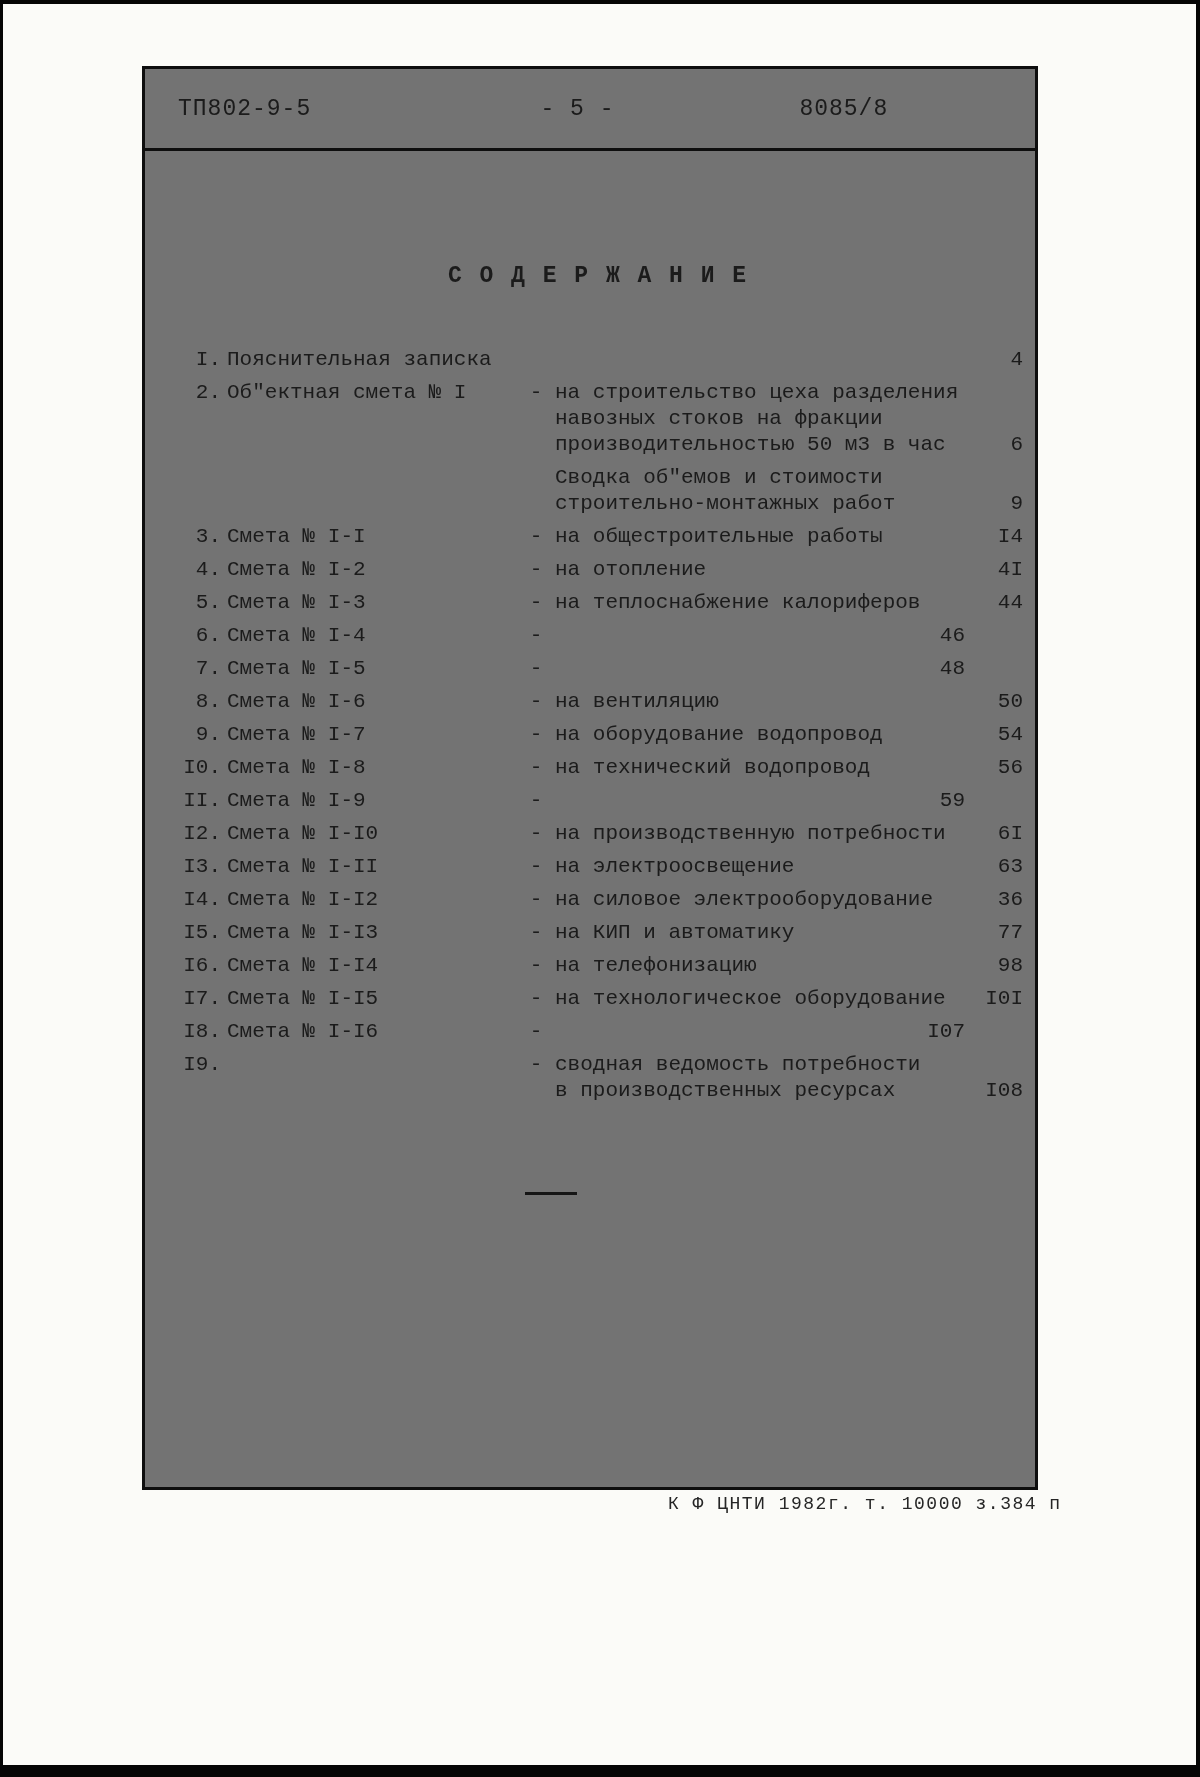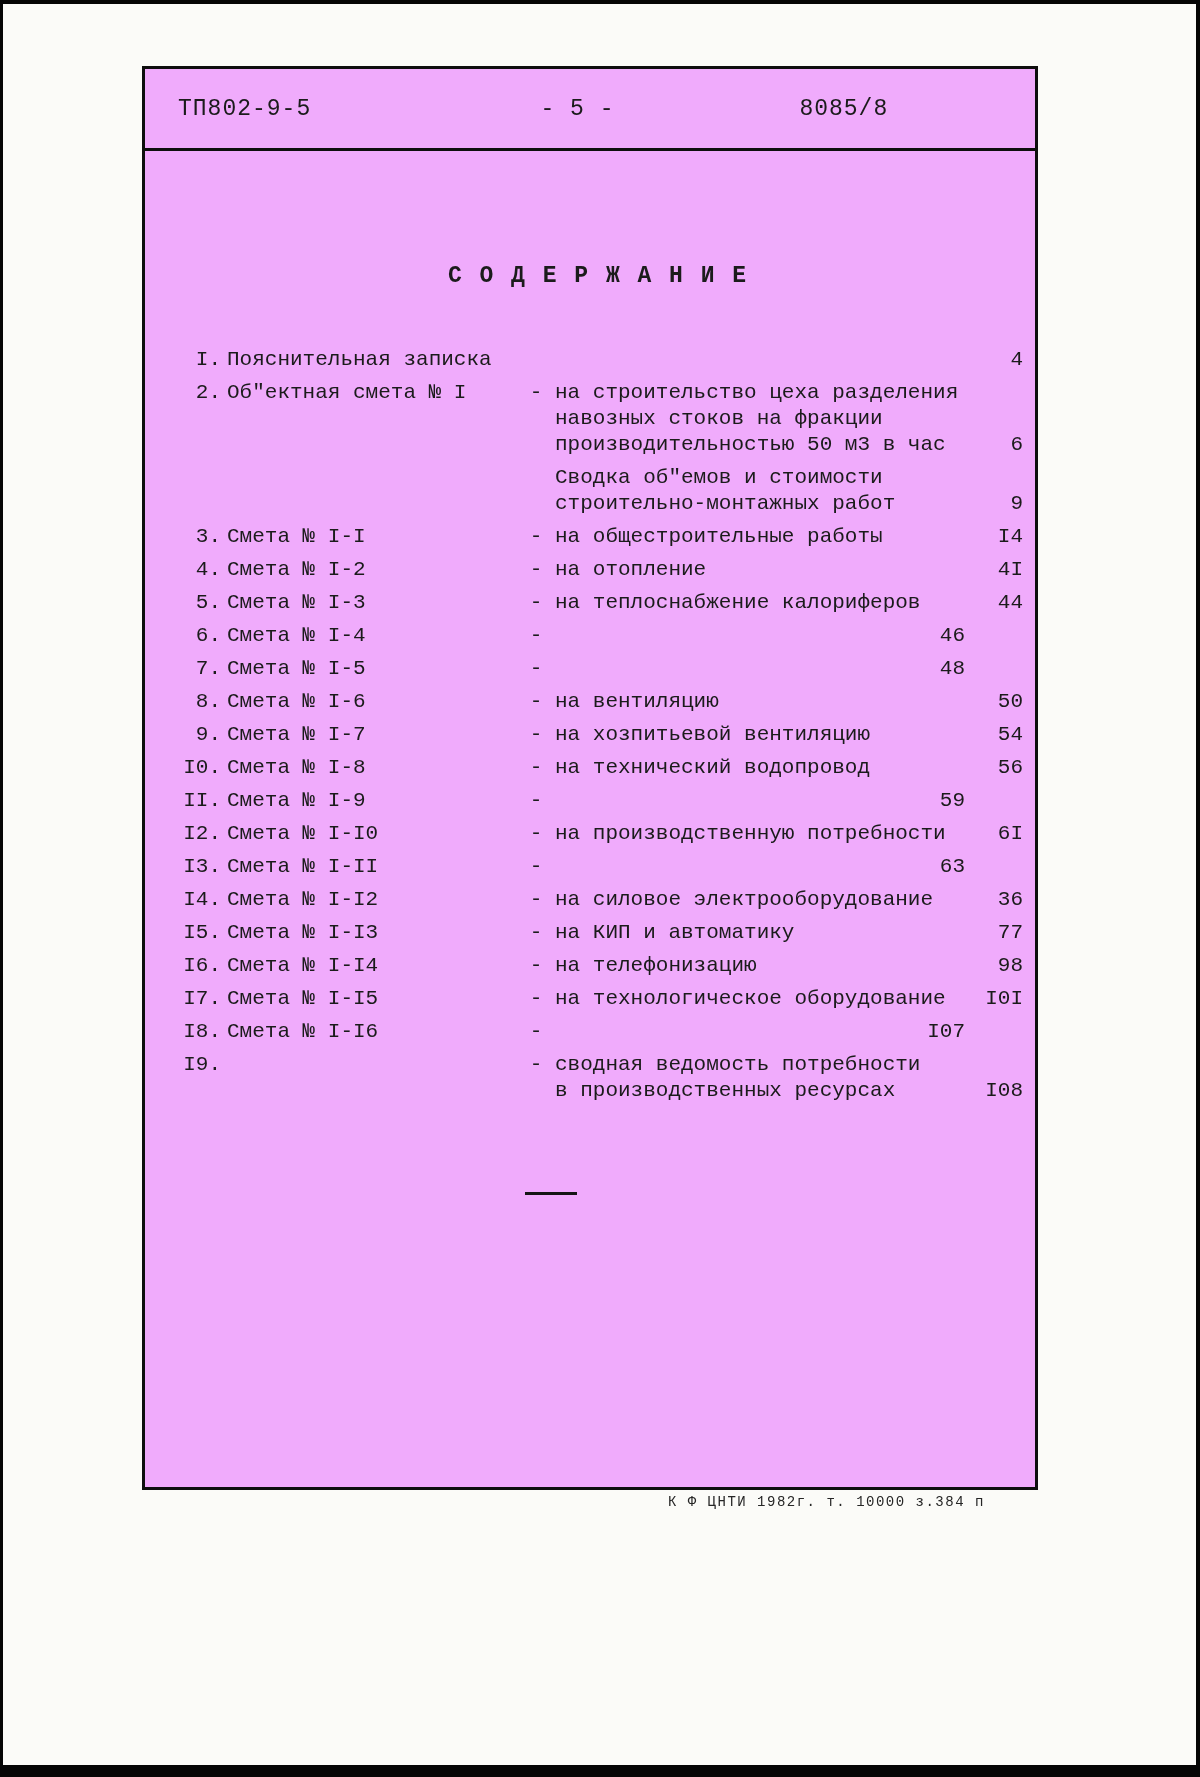--- a/index.html
+++ b/index.html
@@ -17,21 +17,21 @@
     border-left: 3px solid #050505;
     border-right: 4px solid #050505;
     border-bottom: 12px solid #050505;
     pointer-events: none;
   }
   .frame {
     position: absolute;
     left: 142px; top: 66px;
     width: 896px; height: 1424px;
     border: 3px solid #0e0e0e;
-    background: #f0abfc;
+    background: #737373;
   }
   .frame-header {
     display: flex;
     align-items: center;
     height: 82px;
     border-bottom: 3px solid #0e0e0e;
     padding: 0 58px 0 33px;
     font-size: 23px;
     letter-spacing: 1px;
   }
@@ -62,21 +62,21 @@
   .toc-row .desc { white-space: pre-line; }
   .toc-row .page { text-align: right; align-self: end; }
   .end-mark {
     width: 52px; height: 3px;
     background: #161616;
     margin: 88px 0 0 352px;
   }
   .print-footer {
     position: absolute;
     left: 668px; top: 1494px;
-    font-size: 14px;
+    font-size: 18px;
     letter-spacing: 1.5px;
     color: #262626;
     text-align: center;
   }
 </style>
 </head>
 <body>
 
 <div class="scan-edge"></div>
 
@@ -163,21 +163,21 @@
           <span class="label">Смета № I-6</span>
           <span class="dash">-</span>
           <span class="desc">на вентиляцию</span>
           <span class="page">50</span>
         </div>
 
         <div class="toc-row">
           <span class="num">9.</span>
           <span class="label">Смета № I-7</span>
           <span class="dash">-</span>
-          <span class="desc">на хозпитьевой вентиляцию</span>
+          <span class="desc">на оборудование водопровод</span>
           <span class="page">54</span>
         </div>
 
         <div class="toc-row">
           <span class="num">I0.</span>
           <span class="label">Смета № I-8</span>
           <span class="dash">-</span>
           <span class="desc">на технический водопровод</span>
           <span class="page">56</span>
         </div>
@@ -194,20 +194,21 @@
           <span class="label">Смета № I-I0</span>
           <span class="dash">-</span>
           <span class="desc">на производственную потребности</span>
           <span class="page">6I</span>
         </div>
 
         <div class="toc-row">
           <span class="num">I3.</span>
           <span class="label">Смета № I-II</span>
           <span class="dash">-</span>
+          <span class="desc">на электроосвещение</span>
           <span class="page">63</span>
         </div>
 
         <div class="toc-row">
           <span class="num">I4.</span>
           <span class="label">Смета № I-I2</span>
           <span class="dash">-</span>
           <span class="desc">на силовое электрооборудование</span>
           <span class="page">36</span>
         </div>

